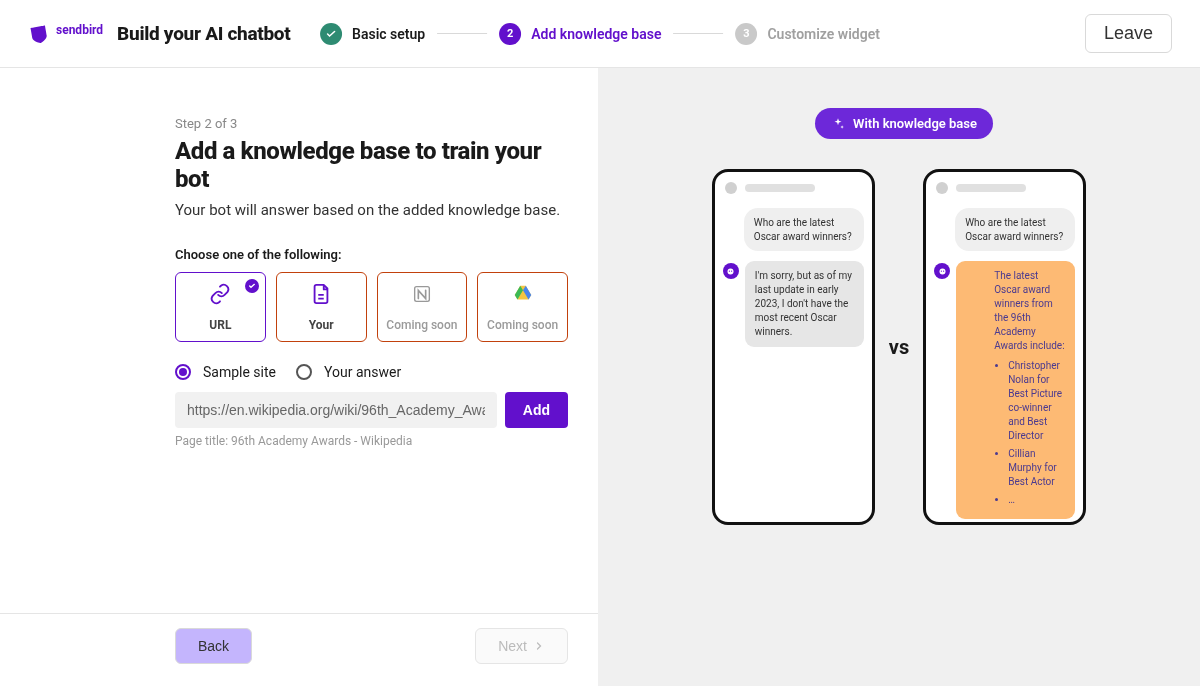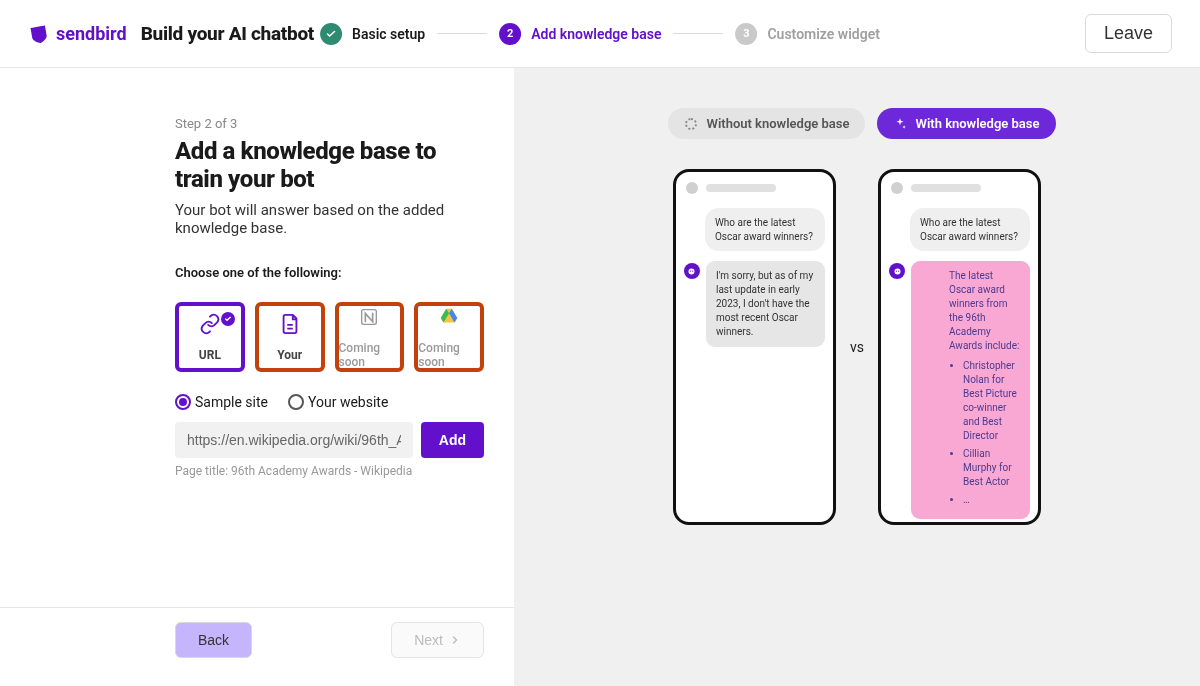--- a/index.html
+++ b/index.html
@@ -1,60 +1,60 @@
 <!DOCTYPE html>
 <html><head>
 <meta charset="utf-8">
 <style>
 * { margin: 0; padding: 0; box-sizing: border-box; }
 body { font-family: -apple-system, BlinkMacSystemFont, "Segoe UI", Roboto, Helvetica, Arial, sans-serif; color: #1a1a1a; background: #fff; width: 1200px; height: 686px; overflow: hidden; }
 
 
 .header { display: flex; align-items: center; height: 68px; padding: 0 28px; border-bottom: 1px solid #e5e5e5; position: relative; }
-.logo { display: flex; align-items: flex-start; gap: 6px; font-weight: 700; font-size: 18px; color: #6210cc; margin-right: 14px;}
+.logo { display: flex; align-items: flex-start; gap: 6px; font-weight: 700; font-size: 12px; color: #6210cc; margin-right: 14px;}
 .logo svg { width: 22px; height: 22px; }
 .app-title { font-weight: 800; font-size: 19px; letter-spacing: -0.3px; }
 
 .stepper { position: absolute; left: 50%; transform: translateX(-50%); display: flex; align-items: center; gap: 12px; }
 .step { display: flex; align-items: center; gap: 10px; font-size: 14px; font-weight: 600; }
 .step-circle { width: 22px; height: 22px; border-radius: 50%; display: flex; align-items: center; justify-content: center; font-size: 11px; font-weight: 700; color: #fff; }
 .step.done .step-circle { background: #2e8b72; }
 .step.active .step-circle { background: #6210cc; }
 .step.active { color: #6210cc; }
 .step.upcoming .step-circle { background: #c9c9c9; }
 .step.upcoming { color: #a0a0a0; }
 .step-connector { width: 50px; height: 1px; background: #d9d9d9; }
 
 .leave-btn { margin-left: auto; border: 1px solid #d9d9d9; background: #fff; color: #333; padding: 8px 18px; border-radius: 6px; font-size: 18px; font-weight: 500; cursor: pointer; }
 
 
 .main { display: flex; height: 618px; }
-.left { width: 514px; padding: 48px 0 14px 0; display: flex; flex-direction: column; position: relative; }
+.left { width: 598px; padding: 48px 0 8px 0; display: flex; flex-direction: column; position: relative; }
 .left-inner { padding-left: 175px; padding-right: 30px; }
 .right { flex: 1; background: #f0f0f0; padding: 40px 28px; position: relative; }
 
 
 .step-eyebrow { font-size: 13px; color: #888; margin-bottom: 6px; }
 .page-heading { font-size: 24px; font-weight: 800; letter-spacing: -0.4px; margin-bottom: 8px; }
 .page-sub { font-size: 15px; color: #333; margin-bottom: 28px; }
 
-.choose-label { font-size: 13px; font-weight: 600; margin-bottom: 22px; }
+.choose-label { font-size: 13px; font-weight: 600; margin-bottom: 10px; }
 .card-row { display: flex; gap: 10px; margin-bottom: 22px; }
-.card { width: 92px; height: 70px; border: 4px solid #c2410c; border-radius: 6px; display: flex; flex-direction: column; align-items: center; justify-content: center; gap: 13px; position: relative; font-size: 12px; color: #444; cursor: pointer; }
+.card { width: 92px; height: 70px; border: 1px solid #c2410c; border-radius: 6px; display: flex; flex-direction: column; align-items: center; justify-content: center; gap: 13px; position: relative; font-size: 12px; color: #444; cursor: pointer; }
 .card.selected { border-color: #6210cc; }
 .card.dim { color: #9a9a9a; cursor: default; }
 .card .check-badge { position: absolute; top: 6px; right: 6px; width: 14px; height: 14px; border-radius: 50%; background: #6210cc; display: flex; align-items: center; justify-content: center; }
 .card .check-badge svg { width: 8px; height: 8px; }
 .card-icon { width: 22px; height: 22px; display:flex; align-items:center; justify-content:center; }
 .card-icon svg { width: 22px; height: 22px; }
 .card-label { font-weight: 700; }
 .card.dim .card-label { font-weight: 500; }
 
 .radio-row { display: flex; gap: 20px; margin-bottom: 12px; }
-.radio-opt { display: flex; align-items: center; gap: 4px; font-size: 14px; cursor: pointer; }
+.radio-opt { display: flex; align-items: center; gap: 12px; font-size: 14px; cursor: pointer; }
 .radio-circle { width: 16px; height: 16px; border: 2px solid #555; border-radius: 50%; display: flex; align-items: center; justify-content: center; }
 .radio-opt.selected .radio-circle { border-color: #6210cc; }
 .radio-opt.selected .radio-dot { width: 8px; height: 8px; border-radius: 50%; background: #6210cc; }
 
 .url-row { display: flex; gap: 8px; margin-bottom: 6px; }
 .url-input { flex: 1; background: #f1f1f1; border: none; border-radius: 4px; padding: 10px 12px; font-size: 14px; color: #666; }
 .add-btn { background: #6210cc; color: #fff; border: none; border-radius: 4px; padding: 10px 18px; font-size: 14px; font-weight: 600; cursor: pointer; }
 .page-title-text { font-size: 12px; color: #999; }
 
 
@@ -75,25 +75,25 @@
 .phone-head { display: flex; align-items: center; gap: 8px; margin-bottom: 14px; padding-left: 2px;}
 .phone-head .avatar-ph { width: 12px; height: 12px; border-radius: 50%; background: #d0d0d0; }
 .phone-head .line-ph { flex:1; max-width: 70px; height: 8px; border-radius: 4px; background: #e0e0e0; }
 
 .user-bubble { background: #efefef; border-radius: 14px; padding: 8px 10px; font-size: 10px; line-height: 1.35; color: #333; margin-left: auto; margin-bottom: 10px; max-width: 120px; }
 .bot-row { display: flex; gap: 6px; align-items: flex-start; }
 .bot-avatar { width: 16px; height: 16px; border-radius: 50%; background: #6210cc; display:flex; align-items:center; justify-content:center; flex-shrink:0; margin-top:2px;}
 .bot-avatar svg { width:9px; height:9px; }
 .bot-bubble { border-radius: 9px; padding: 8px 10px; font-size: 10px; line-height: 1.4; max-width: 120px; }
 .bot-bubble.grey { background: #e6e6e6; color: #333; }
-.bot-bubble.purple { background: #f9a8d4; color: #4b3a8f; padding-left: 38px; }
+.bot-bubble.purple { background: #fdba74; color: #4b3a8f; padding-left: 38px; }
 .bot-bubble ul { list-style: disc; padding-left: 14px; margin-top: 6px; }
 .bot-bubble li { margin-bottom: 4px; }
 
-.vs { font-weight: 400; font-size: 14px; }
+.vs { font-weight: 700; font-size: 20px; }
 </style>
 </head>
 <body>
 
 <div class="header">
   <div class="logo">
     <svg viewBox="0 0 24 24">
         <path fill="#6210cc" d="M4 4 C4 4 20 4 20 4 C20 4 20 15 20 15 C20 19 12 22 12 22 C12 22 4 19 4 15 Z" transform="rotate(-10 12 12)"></path>
       </svg>
     <span>sendbird</span>
@@ -178,21 +178,21 @@
 
     <div class="radio-row">
       <div class="radio-opt selected">
         <div class="radio-circle">
               <div class="radio-dot"></div>
             </div>
         <span>Sample site</span>
       </div>
       <div class="radio-opt">
         <div class="radio-circle"></div>
-        <span>Your website</span>
+        <span>Your answer</span>
       </div>
     </div>
 
     <div class="url-row">
       <input class="url-input" type="text" value="https://en.wikipedia.org/wiki/96th_Academy_Awards" style="">
       <button class="add-btn">Add</button>
     </div>
     <div class="page-title-text">Page title: 96th Academy Awards - Wikipedia</div>
     </div>
 
@@ -204,26 +204,20 @@
         <span>Next</span>
         <svg width="12" height="12" viewBox="0 0 24 24">
             <path d="M9 6l6 6-6 6" stroke="#bbb" stroke-width="2.5" fill="none" stroke-linecap="round"></path>
           </svg>
       </button>
     </div>
   </div>
 
   <div class="right">
     <div class="pill-row">
-      <div class="pill grey">
-        <span class="icon-hold">
-            <span class="spinner-icon"></span>
-          </span>
-        <span>Without knowledge base</span>
-      </div>
       <div class="pill purple">
         <span class="icon-hold">
           <svg viewBox="0 0 24 24" width="14" height="14">
               <path d="M12 2l1.5 4.5L18 8l-4.5 1.5L12 14l-1.5-4.5L6 8l4.5-1.5z M19 14l.8 2.2L22 17l-2.2.8L19 20l-.8-2.2L16 17l2.2-.8z" fill="#fff"></path>
             </svg>
         </span>
         <span>With knowledge base</span>
       </div>
     </div>
 

